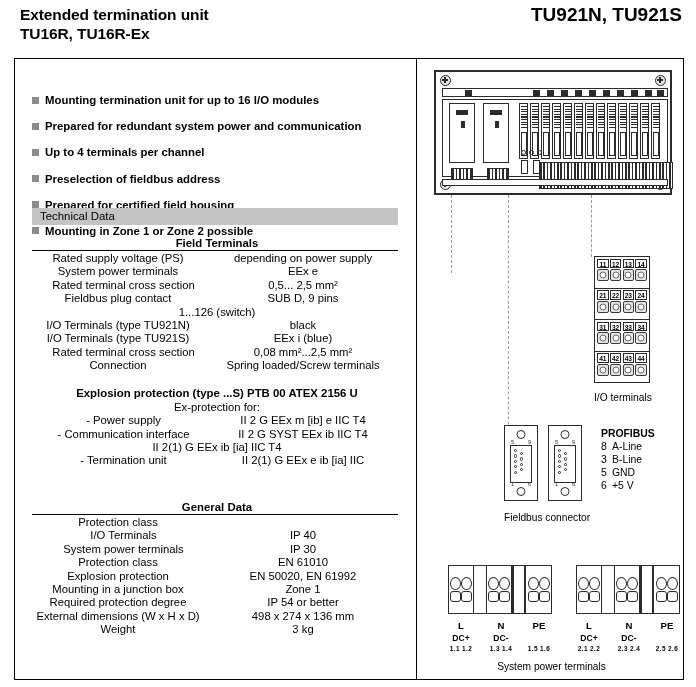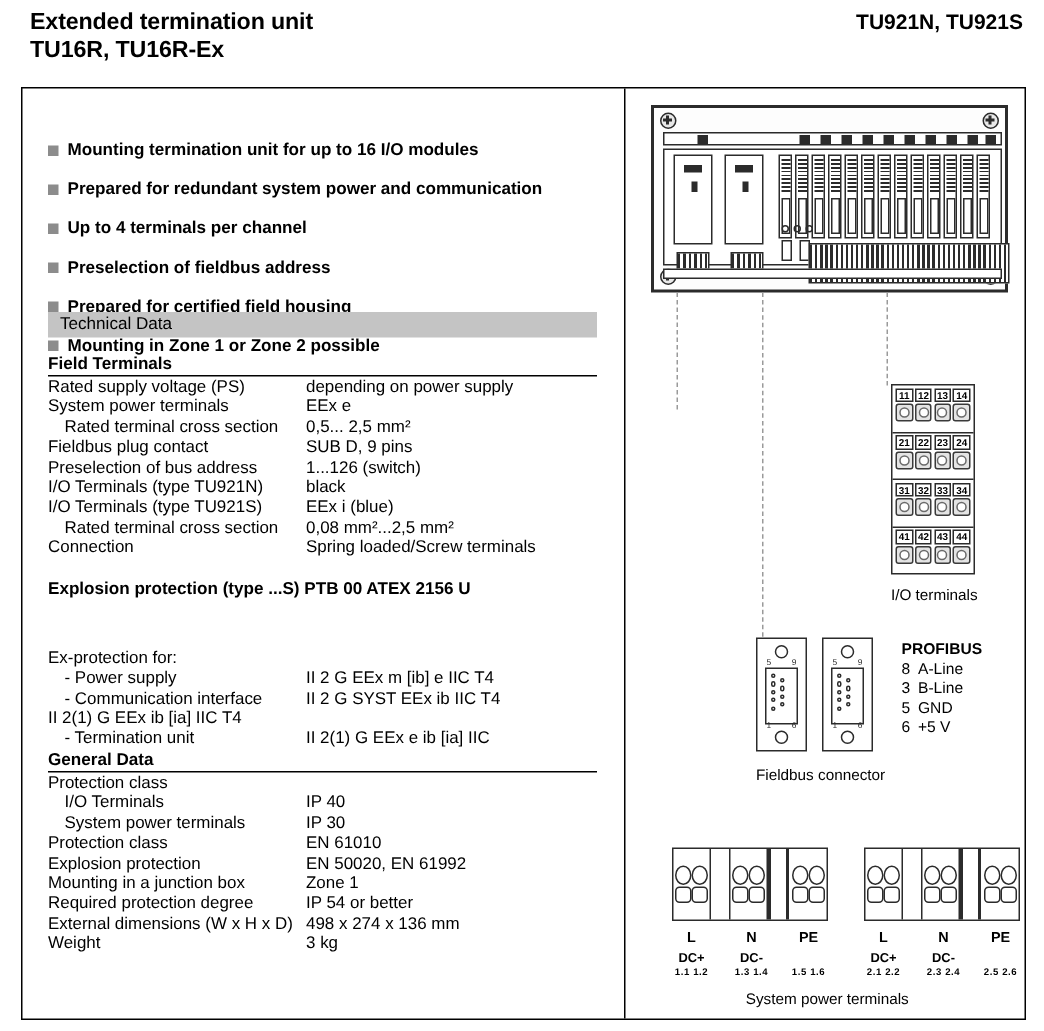--- a/index.html
+++ b/index.html
@@ -25,21 +25,21 @@
     position: absolute;
     left: 20px; top: 5px;
     font-size: 15.5px;
     font-weight: bold;
     line-height: 19px;
     letter-spacing: -0.1px;
   }
   .title-right {
     position: absolute;
     right: 14px; top: 5px;
-    font-size: 14px;
+    font-size: 19px;
     font-weight: bold;
     line-height: 19px;
     text-align: right;
   }
 
   
   .frame {
     position: absolute;
     left: 14px; top: 58px;
     width: 670px; height: 622px;
@@ -94,21 +94,21 @@
     background: #c4c4c4;
   }
   .band-txt {
     position: absolute;
     left: 8px; top: 1.5px;
     font-size: 11.4px;
     font-weight: normal;
   }
 
   
-  .block { position: absolute; left: 17px; width: 370px; }
+  .block { position: absolute; left: 17px; width: 370px; text-align: center; }
   .block-title {
     font-size: 11.4px;
     font-weight: bold;
     padding-bottom: 1px;
   }
   .rule {
     border-bottom: 1.4px solid #000;
     width: 366px;
     margin-bottom: 1px;
   }
@@ -125,21 +125,20 @@
 
   .exp-head {
     font-size: 11.4px;
     font-weight: bold;
     line-height: 13.6px;
     white-space: nowrap;
   }
   .exp-sub {
     font-size: 11.3px;
     line-height: 13.6px;
-    margin-top: 32px;
   }
 
   
   .right-col {
     position: absolute;
     left: 403px; top: 0;
     width: 267px; height: 620px;
   }
 
   
@@ -480,21 +479,20 @@
       </div>
       <div class="row ind">
         <span class="k">Rated terminal cross section</span>
         <span class="v">0,5... 2,5 mm²</span>
       </div>
       <div class="row">
         <span class="k">Fieldbus plug contact</span>
         <span class="v">SUB D, 9 pins</span>
       </div>
       <div class="row">
-        <span class="k">Preselection of bus address</span>
         <span class="v">1...126 (switch)</span>
       </div>
       <div class="row">
         <span class="k">I/O Terminals (type TU921N)</span>
         <span class="v">black</span>
       </div>
       <div class="row">
         <span class="k">I/O Terminals (type TU921S)</span>
         <span class="v">EEx i (blue)</span>
       </div>

